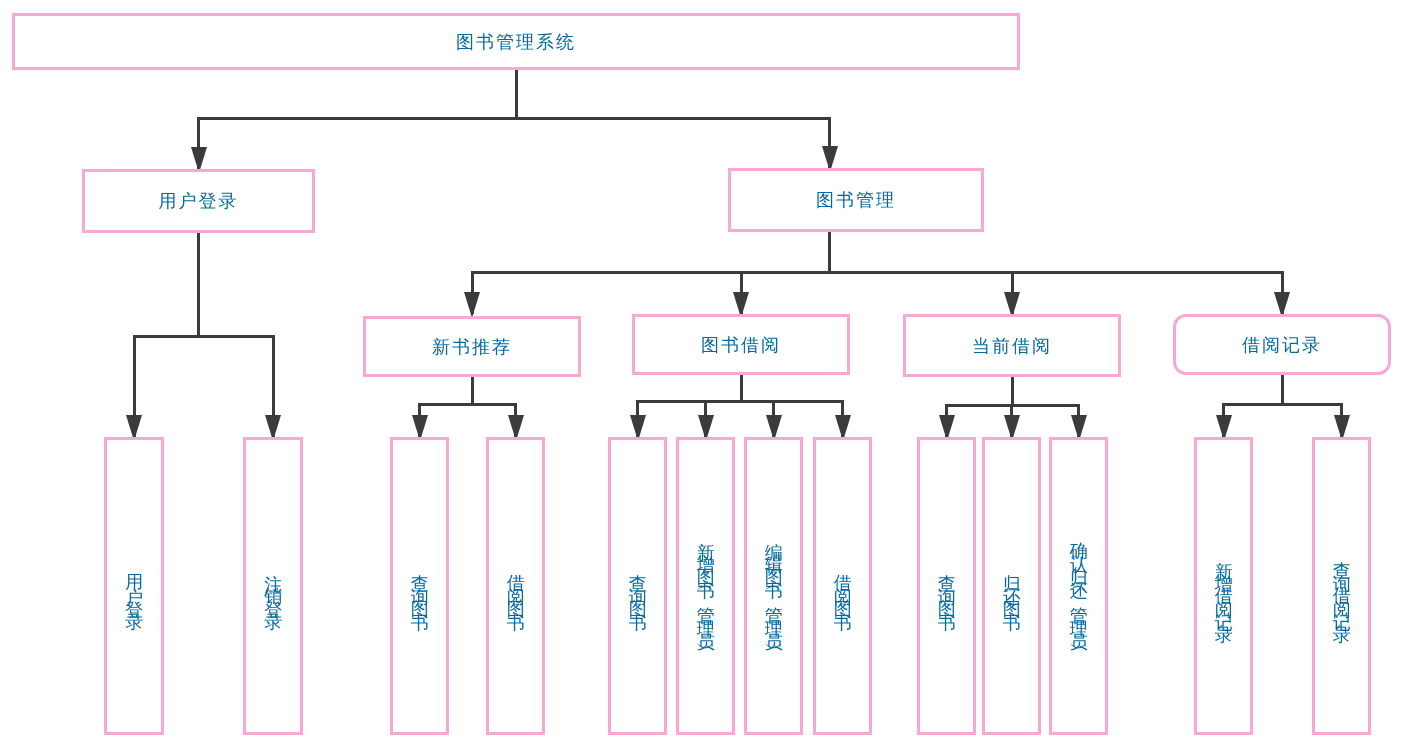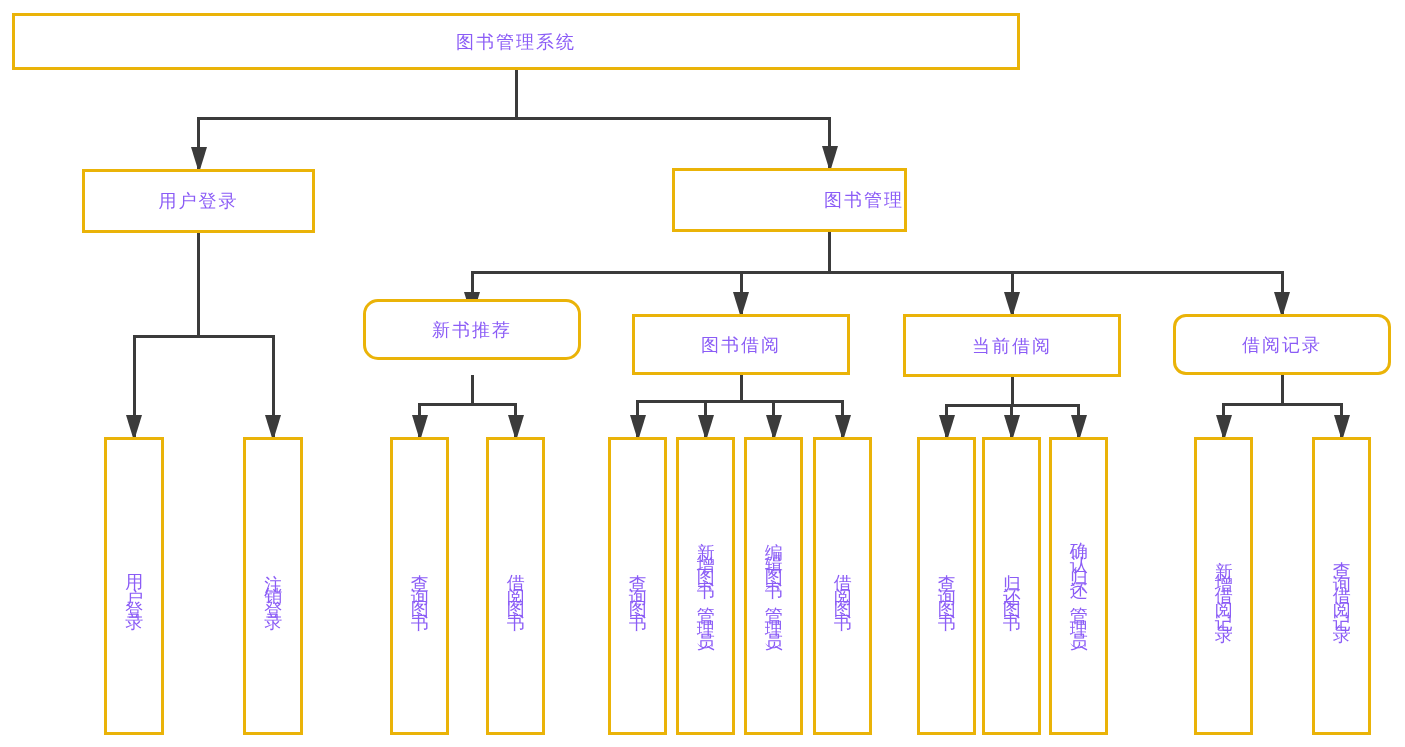--- a/index.html
+++ b/index.html
@@ -7,26 +7,26 @@
     position: relative;
     width: 1405px;
     height: 747px;
     background: #ffffff;
     overflow: hidden;
     font-family: "Liberation Sans", "DejaVu Sans", sans-serif;
   }
   .node {
     position: absolute;
     box-sizing: border-box;
-    border: 3px solid #eab308;
+    border: 3px solid #f9a8d4;
     background: #ffffff;
     display: flex;
     align-items: center;
     justify-content: center;
-    color: #8b5cf6;
+    color: #0369a1;
     font-size: 18px;
     letter-spacing: 2px;
     z-index: 2;
   }
   .node.vert span {
     writing-mode: vertical-rl;
     text-orientation: mixed;
     letter-spacing: 13px;
     line-height: 1.15;
     letter-spacing: 13px;
@@ -60,24 +60,24 @@
 </head>
 <body>
 
 <div id="stage">
 <div class="node" style="left: 12px; top: 13px; width: 1008px; height: 57px;">
       <span>图书管理系统</span>
     </div>
     <div class="node" style="left: 82px; top: 169px; width: 233px; height: 64px;">
       <span>用户登录</span>
     </div>
-    <div class="node" style="left: 672px; top: 168px; width: 235px; height: 64px; justify-content: flex-end;">
+    <div class="node" style="left: 728px; top: 168px; width: 256px; height: 64px;">
       <span>图书管理</span>
     </div>
-    <div class="node" style="left: 363px; top: 299px; width: 218px; height: 61px; border-radius: 15px;">
+    <div class="node" style="left: 363px; top: 316px; width: 218px; height: 61px;">
       <span>新书推荐</span>
     </div>
     <div class="node" style="left: 903px; top: 314px; width: 218px; height: 63px;">
       <span>当前借阅</span>
     </div>
     <div class="node" style="left: 632px; top: 314px; width: 218px; height: 61px;">
       <span>图书借阅</span>
     </div>
     <div class="node" style="left: 1173px; top: 314px; width: 218px; height: 61px; border-radius: 13px;">
       <span>借阅记录</span>

